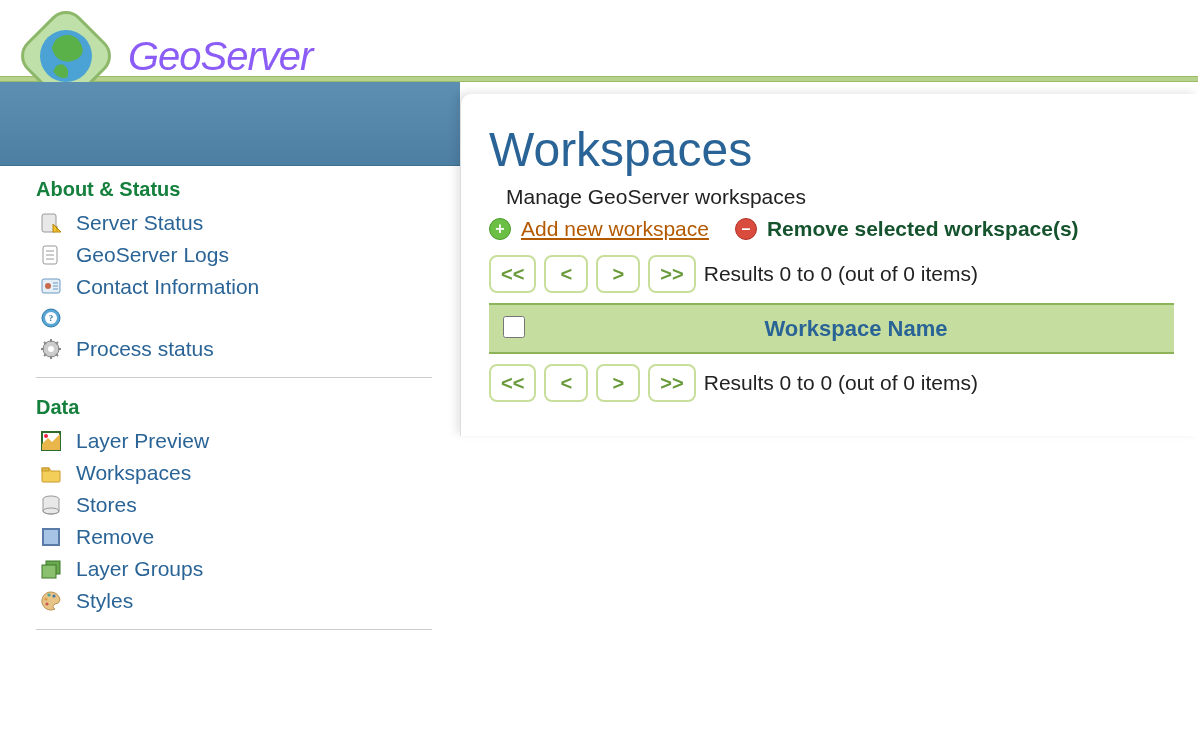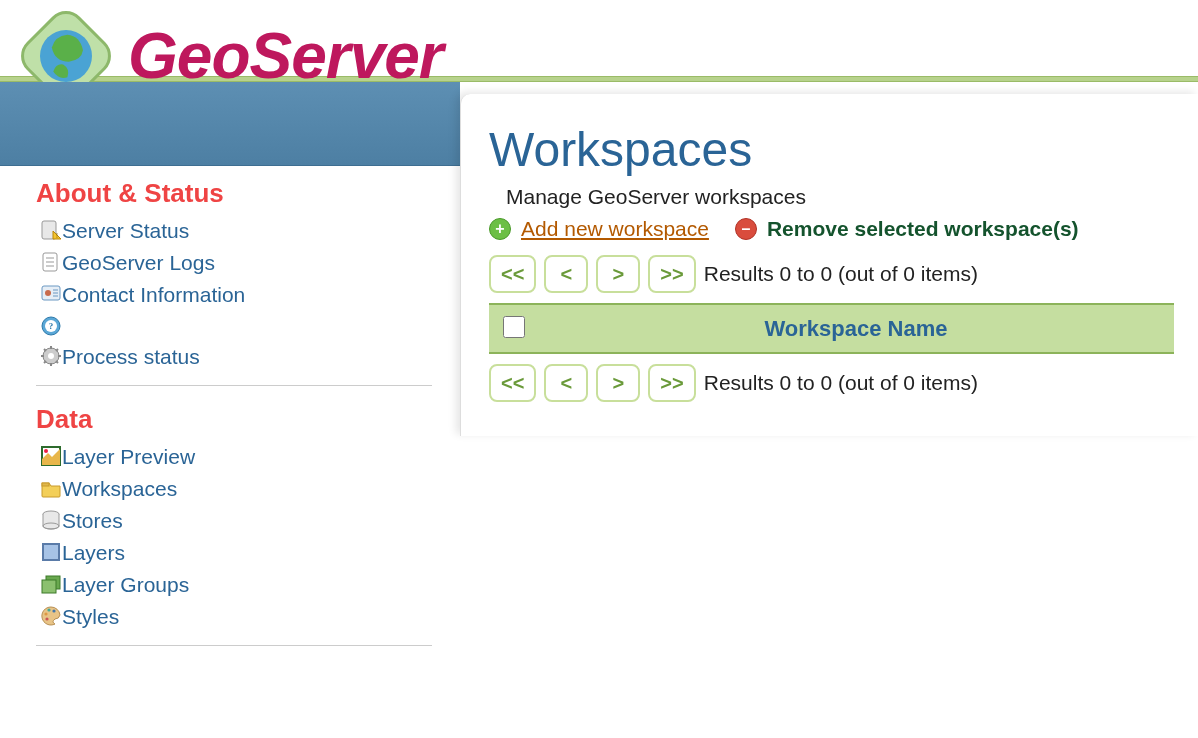--- a/index.html
+++ b/index.html
@@ -19,24 +19,24 @@
     display: flex;
     align-items: center;
     gap: 12px;
     padding-top: 6px;
   }
   .logo-globe {
     width: 100px;
     height: 100px;
   }
   .logo-text {
-    font-size: 64px;
+    font-size: 40px;
     font-style: italic;
-    font-weight: 700;
-    color: #be185d;
+    font-weight: 400;
+    color: #8b5cf6;
     letter-spacing: -1px;
   }
   .green-bar {
     height: 6px;
     background: #b7d28c;
     border-top: 1px solid #9abb67;
     border-bottom: 1px solid #9abb67;
     margin-top: -30px;
   }
   .wrap {
@@ -50,32 +50,34 @@
   }
   .blue-band {
     height: 84px;
     background: linear-gradient(#5d8fb3, #4d7fa3);
     border-bottom: 1px solid #3e6e91;
   }
   .side-inner {
     padding: 12px 28px 20px 36px;
   }
   .section-title {
-    font-size: 26px;
+    font-size: 20px;
     font-weight: 700;
-    color: #ef4444;
+    color: #15803d;
   }
   .menu {
     list-style: none;
     padding: 6px 0 12px 4px;
     margin: 0;
     border-bottom: 1px solid #ccc;
   }
   .menu li {
     display: flex;
+    align-items: center;
+    gap: 14px;
     padding: 4px 0;
     font-size: 21px;
   }
   .menu a {
     color: #2a6496;
     text-decoration: none;
     cursor: pointer;
   }
   .icon16 {
     width: 22px;
@@ -301,21 +303,21 @@
               </svg>
           </span>
           <a>Stores</a>
         </li>
         <li>
           <span class="icon16">
             <svg viewBox="0 0 22 22">
                 <rect x="3" y="3" width="16" height="16" fill="#a7c3e6" stroke="#5a7ba8" stroke-width="2"></rect>
               </svg>
           </span>
-          <a>Layers</a>
+          <a>Remove</a>
         </li>
         <li>
           <span class="icon16">
             <svg viewBox="0 0 22 22">
                 <rect x="6" y="3" width="14" height="13" fill="#69a84f" stroke="#3d7a2a"></rect>
                 <rect x="2" y="7" width="14" height="13" fill="#8bc06f" stroke="#3d7a2a"></rect>
               </svg>
           </span>
           <a>Layer Groups</a>
         </li>

